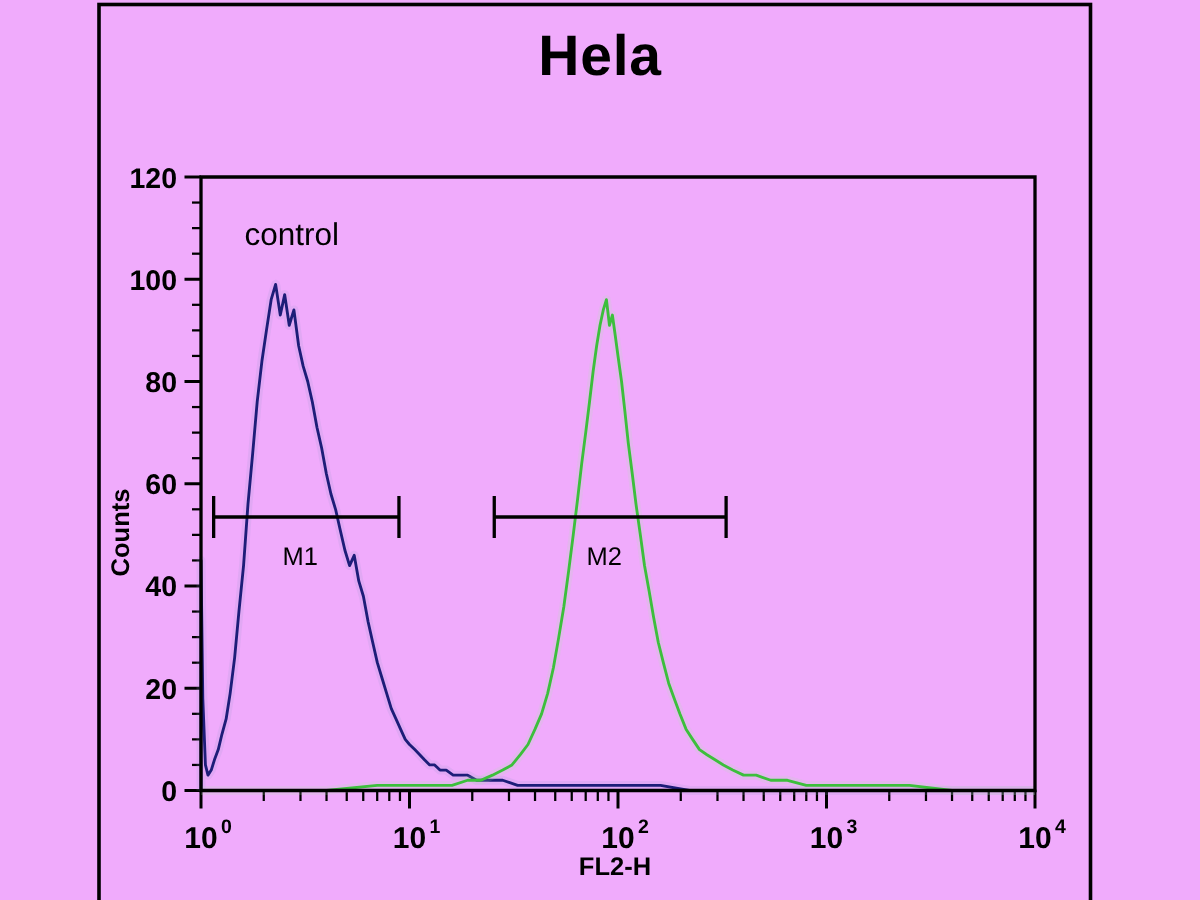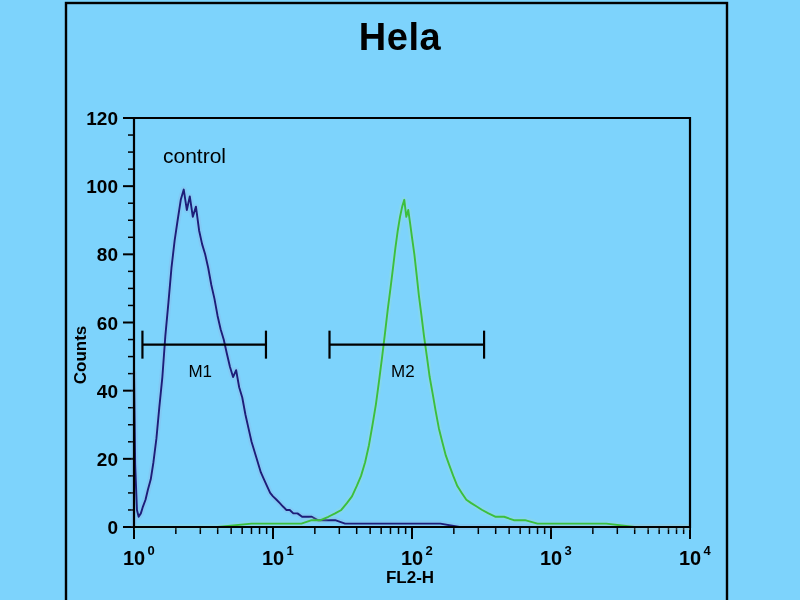--- a/index.html
+++ b/index.html
@@ -10,21 +10,21 @@
   body {
     width: 800px;
     height: 600px;
     font-family: "Liberation Sans", sans-serif;
     overflow: hidden;
   }
   #figure-root {
     position: relative;
     width: 800px;
     height: 600px;
-    background: #7dd3fc;
+    background: #f0abfc;
   }
   #figure-svg {
     position: absolute;
     top: 0;
     left: 0;
     display: block;
   }
   .outer-frame {
     fill: none;
     stroke: #000000;

